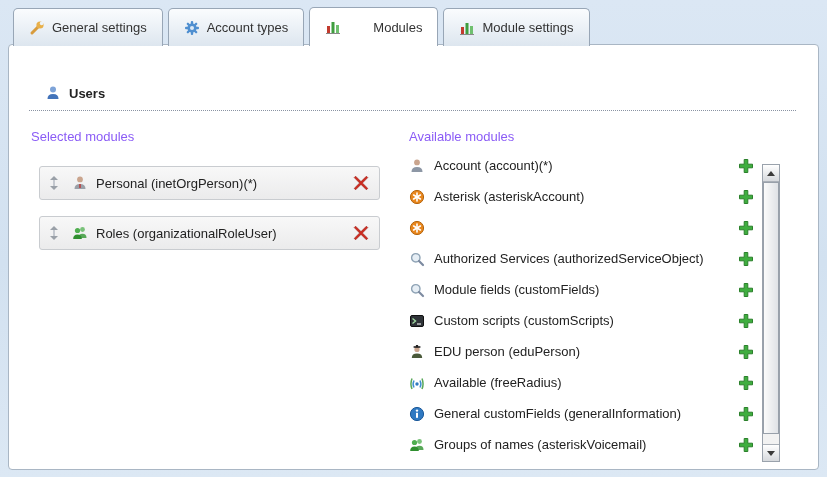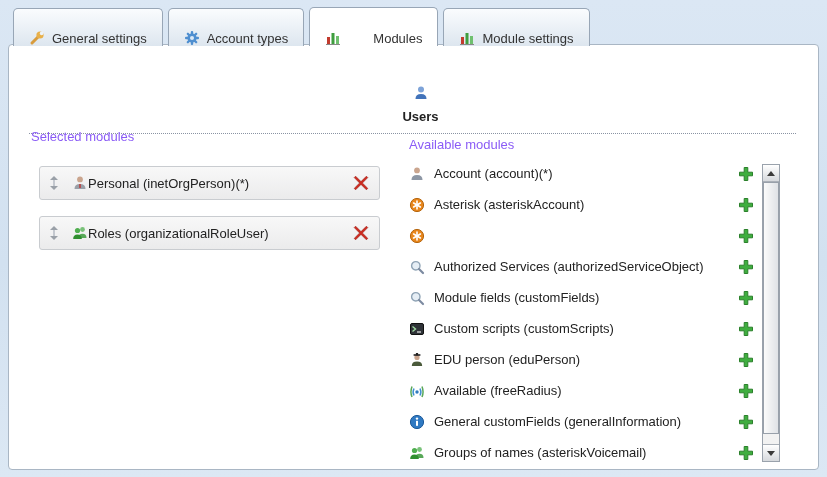--- a/index.html
+++ b/index.html
@@ -4,48 +4,48 @@
 <style>
   html,body{margin:0;padding:0;background:#c9d9ea;}
   .screen{
     position:relative;width:827px;height:477px;overflow:hidden;
     background:linear-gradient(180deg,#dbe7f4 0%,#d2e1f0 55%,#dce8f4 100%);
     font-family:"Liberation Sans",sans-serif;font-size:13px;color:#222;
   }
   
   .tabbar{position:absolute;left:13px;top:7px;display:flex;gap:5px;align-items:flex-end;z-index:3;}
   .tab{
-    display:flex;align-items:flex-end;gap:7px;height:37px;padding:0 15px;
+    display:flex;align-items:center;gap:7px;height:37px;padding:0 15px;
     border:1px solid #98a6b6;border-bottom:none;border-radius:5px 5px 0 0;
     background:linear-gradient(#fafcfe,#dde6ef);color:#333;cursor:pointer;white-space:nowrap;
   }
   .tab.active{background:#fff;height:38px;gap:32px;}
   
   .panel{
     position:absolute;left:8px;right:8px;top:44px;bottom:7px;
     background:#fff;border:1px solid #a9b6c4;border-radius:4px;z-index:1;
   }
   .section-header{
     position:absolute;left:20px;right:22px;top:40px;
     border-bottom:1px dotted #8a93a3;padding:0 0 9px 16px;
-    display:flex;align-items:center;gap:8px;font-weight:bold;color:#222;flex-direction:column;
+    display:flex;align-items:center;gap:8px;font-weight:bold;color:#222;
   }
   .col-heading{color:#8b5cf6;}
   .col-left{position:absolute;left:22px;top:84px;width:352px;}
   .selected-list{margin-top:22px;margin-left:8px;}
   .selected-item{
     display:flex;align-items:center;height:34px;width:341px;box-sizing:border-box;
     border:1px solid #c9ccd0;border-radius:3px;
     background:linear-gradient(#f8f8f8,#ebebec);
     margin-bottom:16px;padding:0 10px 0 6px;
   }
   .drag{cursor:grab;margin-right:10px;width:10px;height:14px;}
-  .selected-item .label{}
+  .selected-item .label{margin-left:8px;}
   .remove-btn{margin-left:auto;cursor:pointer;display:flex;}
-  .col-right{position:absolute;left:400px;top:92px;width:345px;}
+  .col-right{position:absolute;left:400px;top:84px;width:345px;}
   .avail-list{margin-top:14px;}
   .avail-row{display:flex;height:31px;}
   .avail-row .label{margin-left:9px;}
   .add-btn{margin-left:auto;cursor:pointer;display:flex;}
   
   .scrollbar{
     position:absolute;left:753px;top:119px;width:18px;height:298px;
     border:1px solid #9aa2ac;background:#f2f2f2;box-sizing:border-box;
   }
   .sb-btn{position:absolute;left:0;right:0;height:16px;background:linear-gradient(#ffffff,#d6d9dd);

